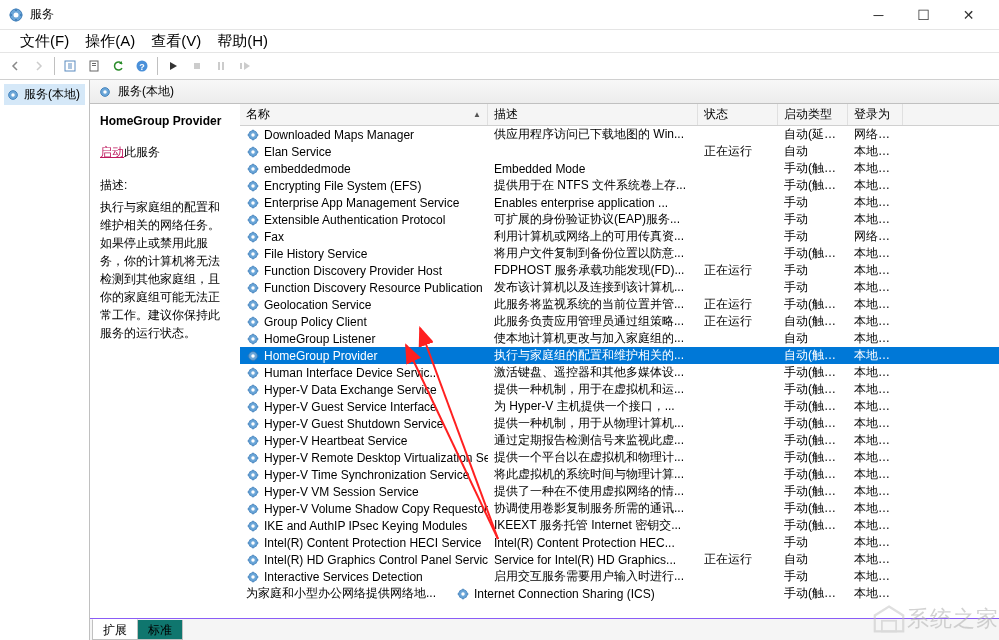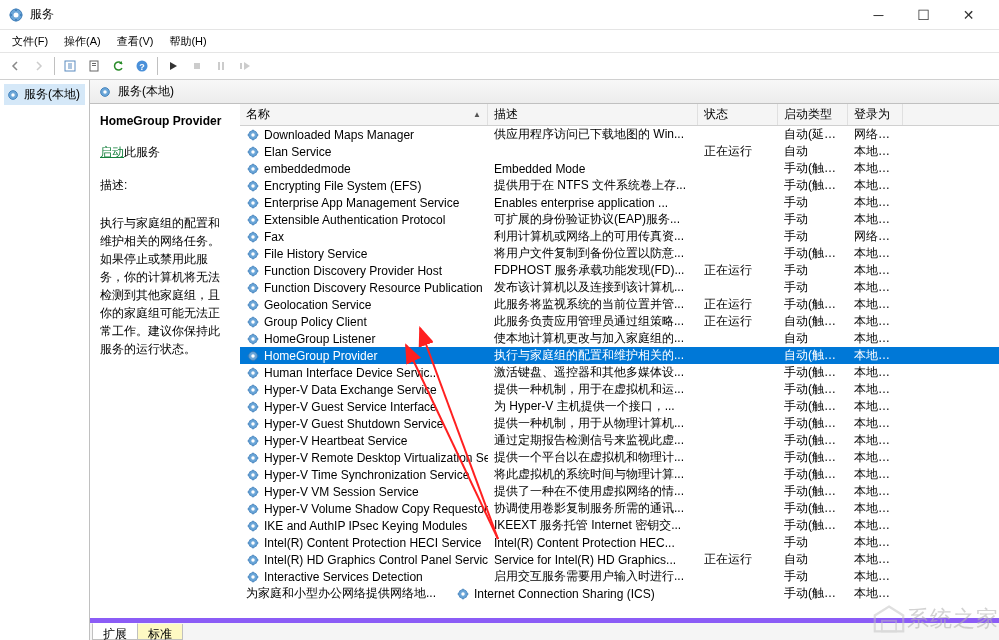--- a/index.html
+++ b/index.html
@@ -27,22 +27,22 @@
     .window-controls { display: flex; }
     .window-btn {
       width: 45px; height: 28px;
       display: flex; align-items: center; justify-content: center;
       font-size: 14px; color: #333;
     }
     .menubar {
       height: 22px;
       display: flex;
       align-items: center;
-      padding: 0 4px;
-      font-size: 11px;
+      padding: 0 12px;
+      font-size: 15px;
       text-align: right;
     }
     .menu-item { padding: 2px 8px; cursor: default; }
     .toolbar {
       height: 28px;
       display: flex;
       align-items: center;
       padding: 2px 4px;
       gap: 2px;
       border-top: 1px solid #e5e5e5;
@@ -85,22 +85,22 @@
       font-size: 12px;
     }
     .detail-area { flex: 1; display: flex; overflow: hidden; }
     .detail-left {
       width: 150px;
       padding: 10px;
       font-size: 12px;
       overflow: hidden;
     }
     .detail-title { font-weight: bold; margin-bottom: 16px; }
-    .link { color: #15803d; text-decoration: underline; cursor: pointer; }
-    .detail-desc-label { margin-top: 16px; margin-bottom: 20px; }
+    .link { color: #be185d; text-decoration: underline; cursor: pointer; }
+    .detail-desc-label { margin-top: 16px; margin-bottom: 4px; }
     .detail-desc { line-height: 1.5; }
     .list-area { flex: 1; display: flex; flex-direction: column; overflow: hidden; }
     .list-header {
       height: 22px;
       display: flex;
       background: #f5f5f5;
       border-bottom: 1px solid #d0d0d0;
       font-size: 12px;
     }
     .col-h {
@@ -137,29 +137,29 @@
     .row .cell-startup { width: 70px; }
     .row .cell-logon { width: 55px; }
     .svc-icon {
       width: 14px; height: 14px;
       margin-right: 4px;
       flex-shrink: 0;
     }
     .tabs {
       height: 22px;
       display: flex;
-      border-top: 5px solid #8b5cf6;
+      border-top: 1px solid #8b5cf6;
       padding-left: 2px;
       background: #f5f5f5;
     }
     .tab {
       padding: 2px 10px;
       border: 1px solid #c0c0c0;
       border-top: none;
-      background: #fef9c3;
+      background: #0f766e;
       margin-right: -1px;
       margin-top: 1px;
       font-size: 12px;
       cursor: default;
     }
     .tab.active { background: #fff; border-top: 1px solid #fff; margin-top: 0; }
     .annot-svg {
       position: absolute;
       top: 0; left: 0;
       pointer-events: none;

